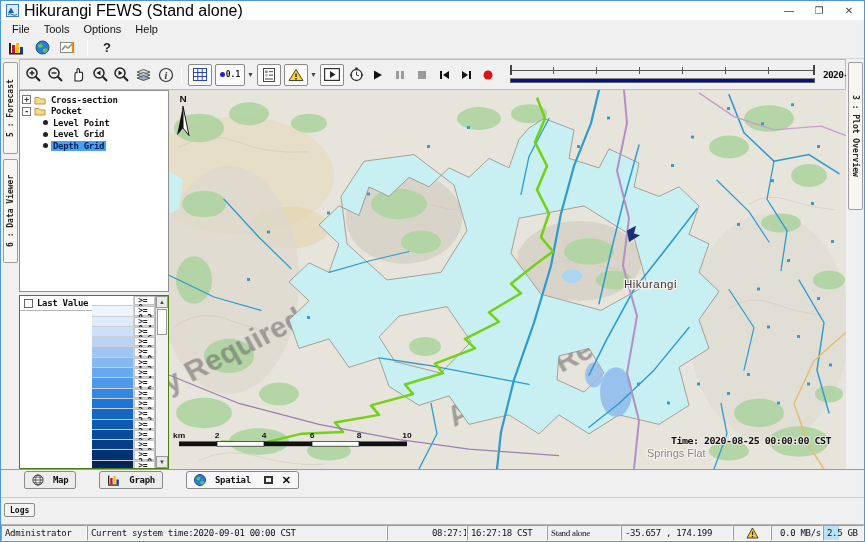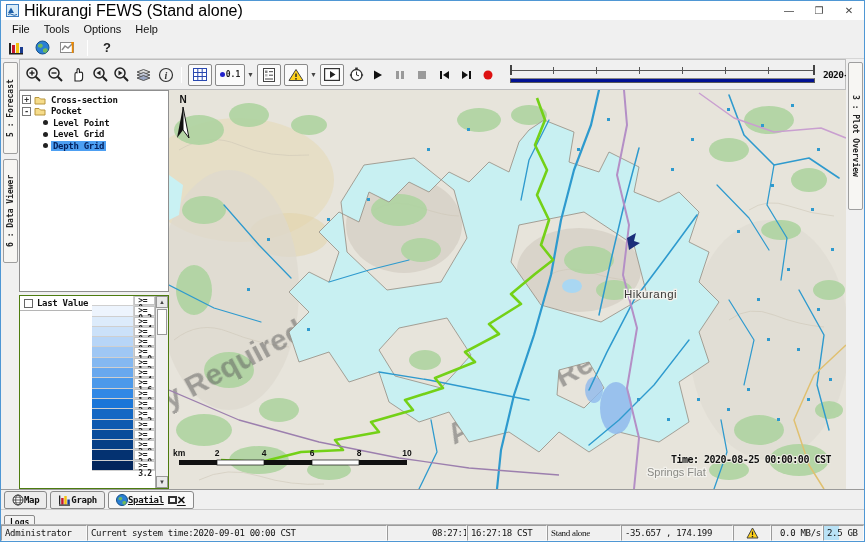--- a/index.html
+++ b/index.html
@@ -67,25 +67,25 @@
   .scrollbar { width:13px; background:#f0f0f0; border-left:1px solid #aaa; display:flex; flex-direction:column; flex:0 0 auto; }
   .sb-btn { height:12px; border:1px solid #999; background:#e9e9e9; font-size:6px; color:#444; text-align:center; line-height:10px; flex:0 0 auto; }
   .sb-thumb { height:26px; margin:1px 1px; border:1px solid #999; background:#fdfdfd; flex:0 0 auto; }
   .sb-track { flex:1; }
 
   .map-area { flex:1; position:relative; overflow:hidden; background:#e7e4db; }
   .map-area svg { position:absolute; inset:0; }
 
   
   .tabbar { height:20px; background:#f0f0f0; border-top:1px solid #9a9a9a; display:flex; align-items:flex-start; padding:1px 0 0 3px; gap:3px; flex:0 0 auto; }
-  .btab { height:18px; border:1px solid #8a8a8a; border-radius:3px 3px 2px 2px; background:#ececec; display:flex; align-items:center; gap:0; padding:0 7px; font:bold 9px "DejaVu Sans Mono",monospace; letter-spacing:-0.3px; color:#111; }
-  .btab.active { background:#f8f8f8; height:18px;text-decoration:underline; }
+  .btab { height:18px; border:1px solid #8a8a8a; border-radius:3px 3px 2px 2px; background:#ececec; display:flex; align-items:center; gap:9px; padding:0 7px; font:bold 9px "DejaVu Sans Mono",monospace; letter-spacing:-0.3px; color:#111;margin-left:20px; }
+  .btab.active { background:#f8f8f8; height:18px; }
   .tab-max { width:9px; height:8px; border:2px solid #333; flex:0 0 auto; margin-left:4px; }
   .tab-close { font:bold 11px "Liberation Sans",sans-serif; color:#111; line-height:10px; }
-  .logsrow { height:15px; background:#f0f0f0; border-top:1px solid #cdcdcd; padding:1px 0 0 3px; flex:0 0 auto; }
+  .logsrow { height:27px; background:#f0f0f0; border-top:1px solid #cdcdcd; padding:1px 0 0 3px; flex:0 0 auto;margin-top:8px; }
   .logs-btn { display:inline-block; height:14px; border:1px solid #8a8a8a; border-radius:2px; background:#f3f3f3; font:bold 8px "DejaVu Sans Mono",monospace; padding:2px 5px; color:#111; }
 
   
   .statusbar { height:17px; display:flex; border-top:1px solid #b5b5b5; background:#f0f0f0; font:9px "DejaVu Sans Mono",monospace; letter-spacing:-0.3px; color:#111; flex:0 0 auto; }
   .scell { border:1px solid; border-color:#9b9b9b #fafafa #fafafa #9b9b9b; padding:1px 3px; display:flex; align-items:center; white-space:nowrap; overflow:hidden; flex:0 0 auto; }
   .scell.grow { flex:1; }
   .mem { position:relative; }
   .mem-fill { position:absolute; left:0; top:0; bottom:0; width:38%; background:#b9e2f6; }
   .mem-text { position:relative; }
 </style>

